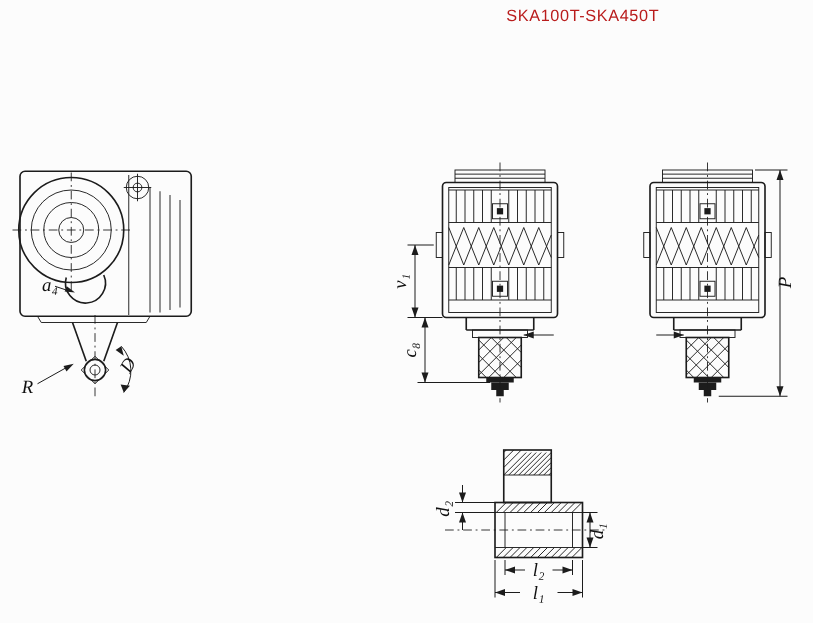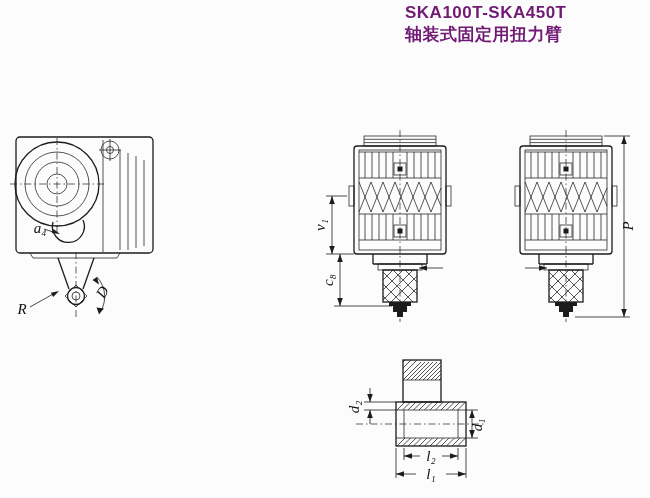--- a/index.html
+++ b/index.html
@@ -3,41 +3,40 @@
 <meta charset="utf-8">
 <style>
   html,body { margin:0; padding:0; }
   body {
     width:650px; height:498px; position:relative; overflow:hidden;
     background:#fcfcfc;
     font-family:"Liberation Sans", sans-serif;
   }
   .title-block {
     position:absolute; left:405px; top:2px;
-    font-weight:700; font-size:17px; line-height:22px; color:#701a75;
+    font-weight:400; font-size:13px; line-height:22px; color:#b91c1c;
     letter-spacing:0.5px;
   }
   svg.drawing { position:absolute; left:0; top:0; }
   
   .ol { stroke:#1c1c1c; stroke-width:1.3; fill:none; }          
   .th { stroke:#1c1c1c; stroke-width:0.75; fill:none; }          
   .cl { stroke:#1c1c1c; stroke-width:0.7; fill:none; stroke-dasharray:7 3 1.5 3; } 
   .dm { stroke:#1c1c1c; stroke-width:0.8; fill:none; }           
   .fl { fill:#1c1c1c; stroke:none; }                             
   text.dim-label {
     font-family:"Liberation Serif", serif; font-style:italic;
     font-size:15px; fill:#111;
   }
 </style>
 </head>
 <body>
 
 <div class="title-block">
   <div>SKA100T-SKA450T</div>
-  <div>轴装式固定用扭力臂</div>
 </div>
 
 <svg class="drawing" width="650" height="498" viewBox="0 0 650 498" xmlns="http://www.w3.org/2000/svg" xmlns:xlink="http://www.w3.org/1999/xlink">
 
   <defs>
 
     <g id="fv">
 
       <rect class="th" x="-36" y="0" width="72" height="10"></rect>
       <path class="th" d="M-36,3.3H36 M-36,6.6H36"></path>

